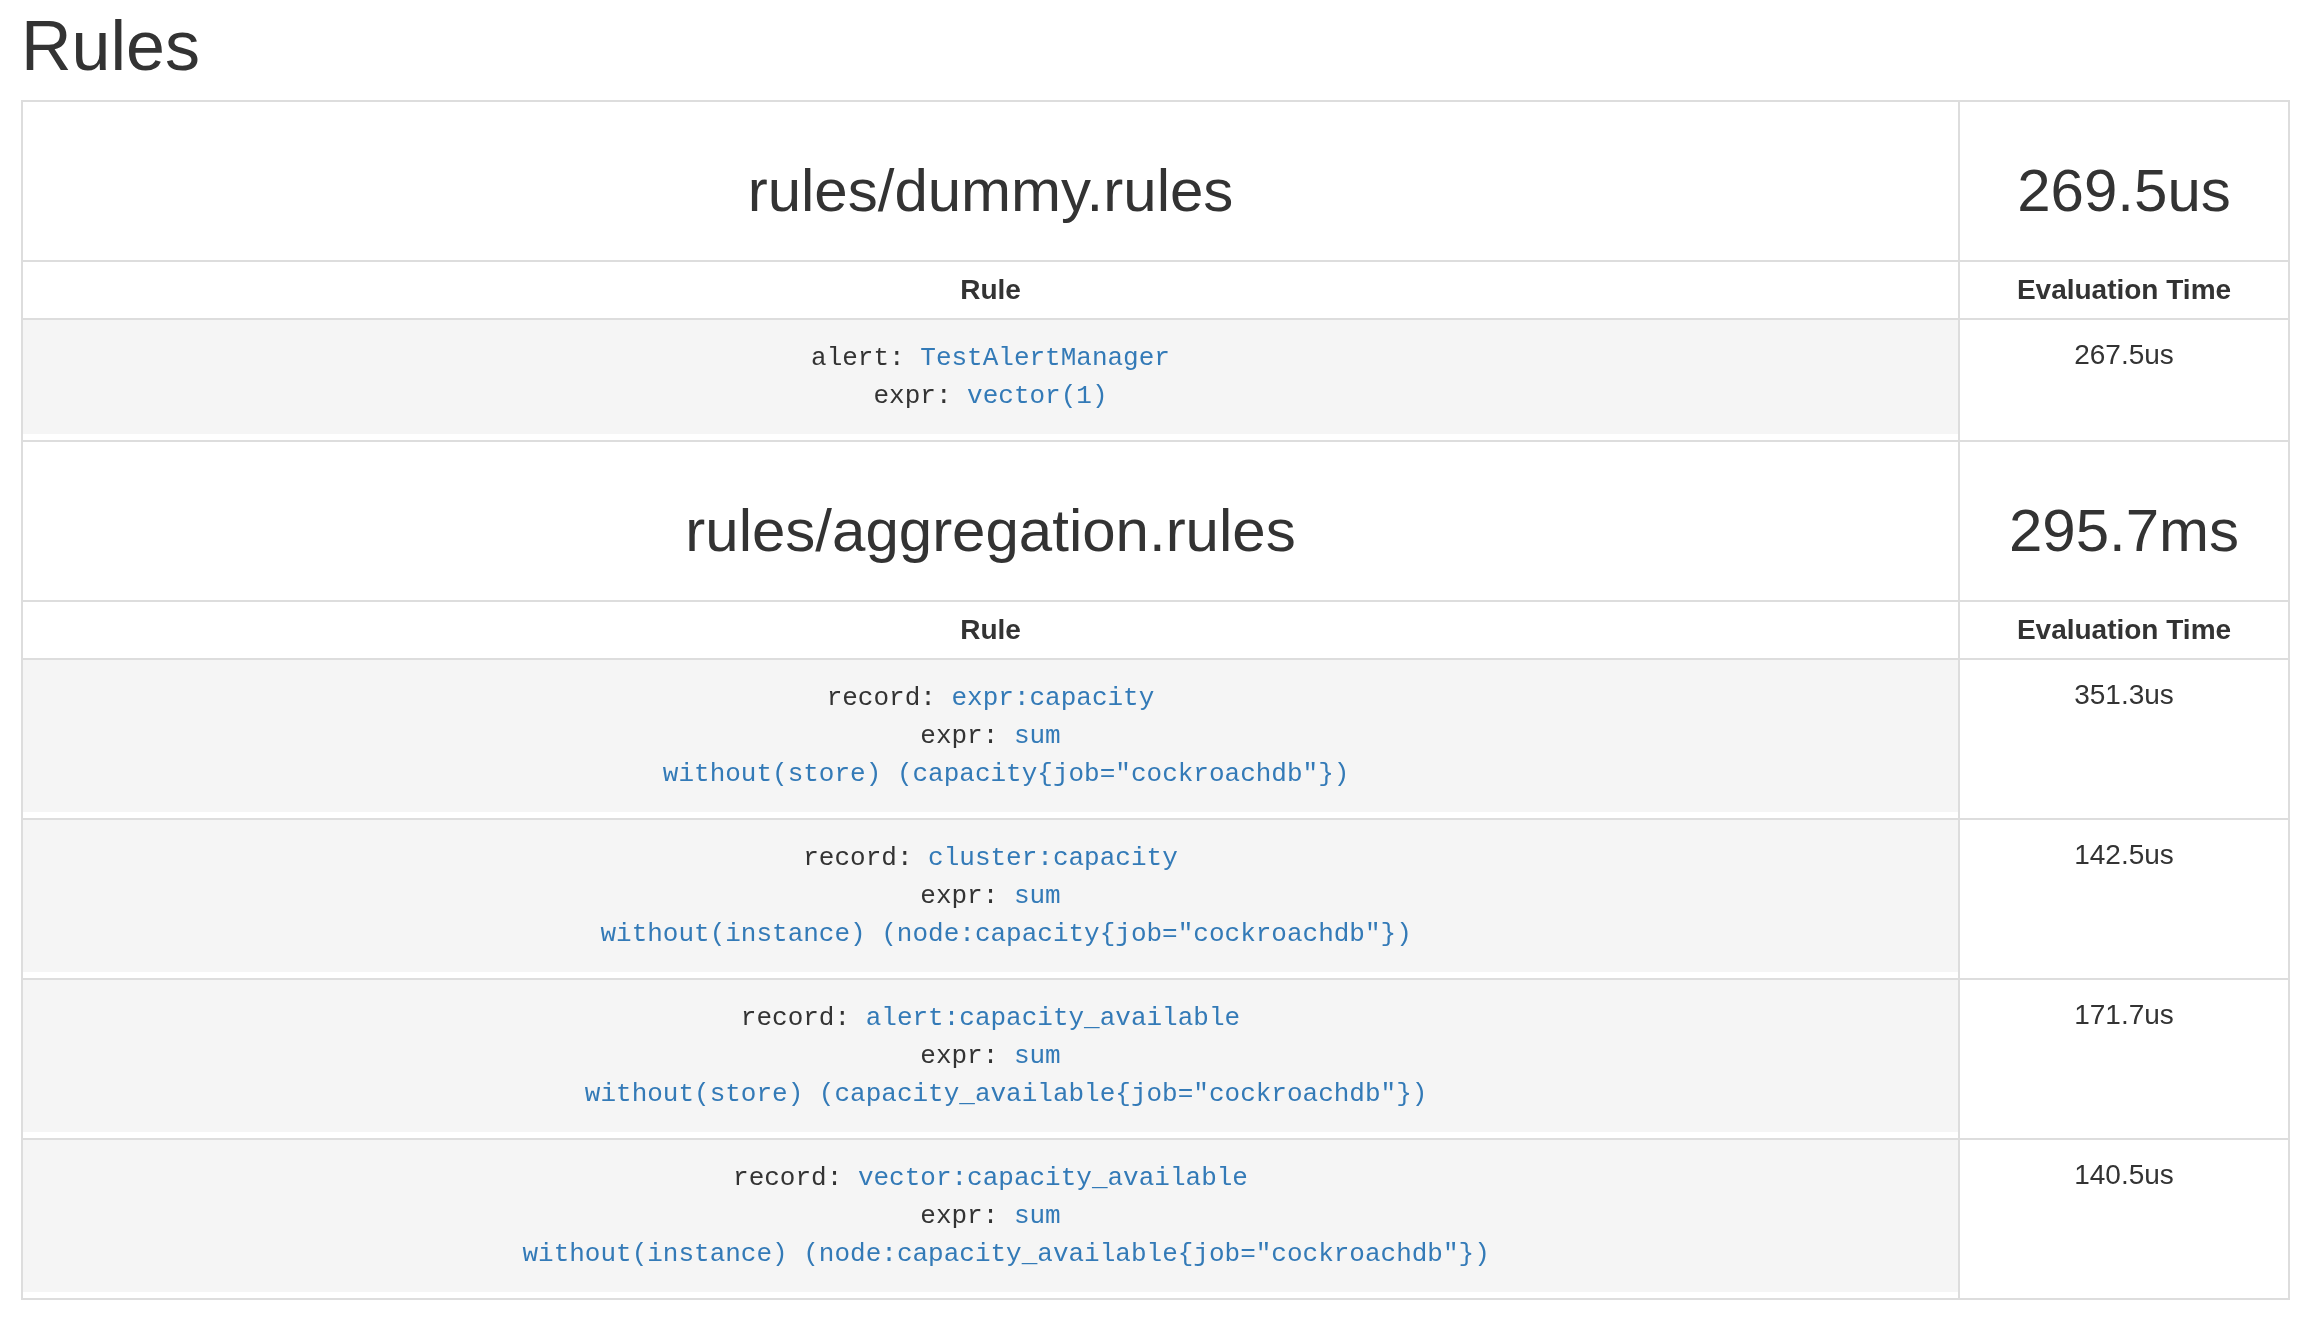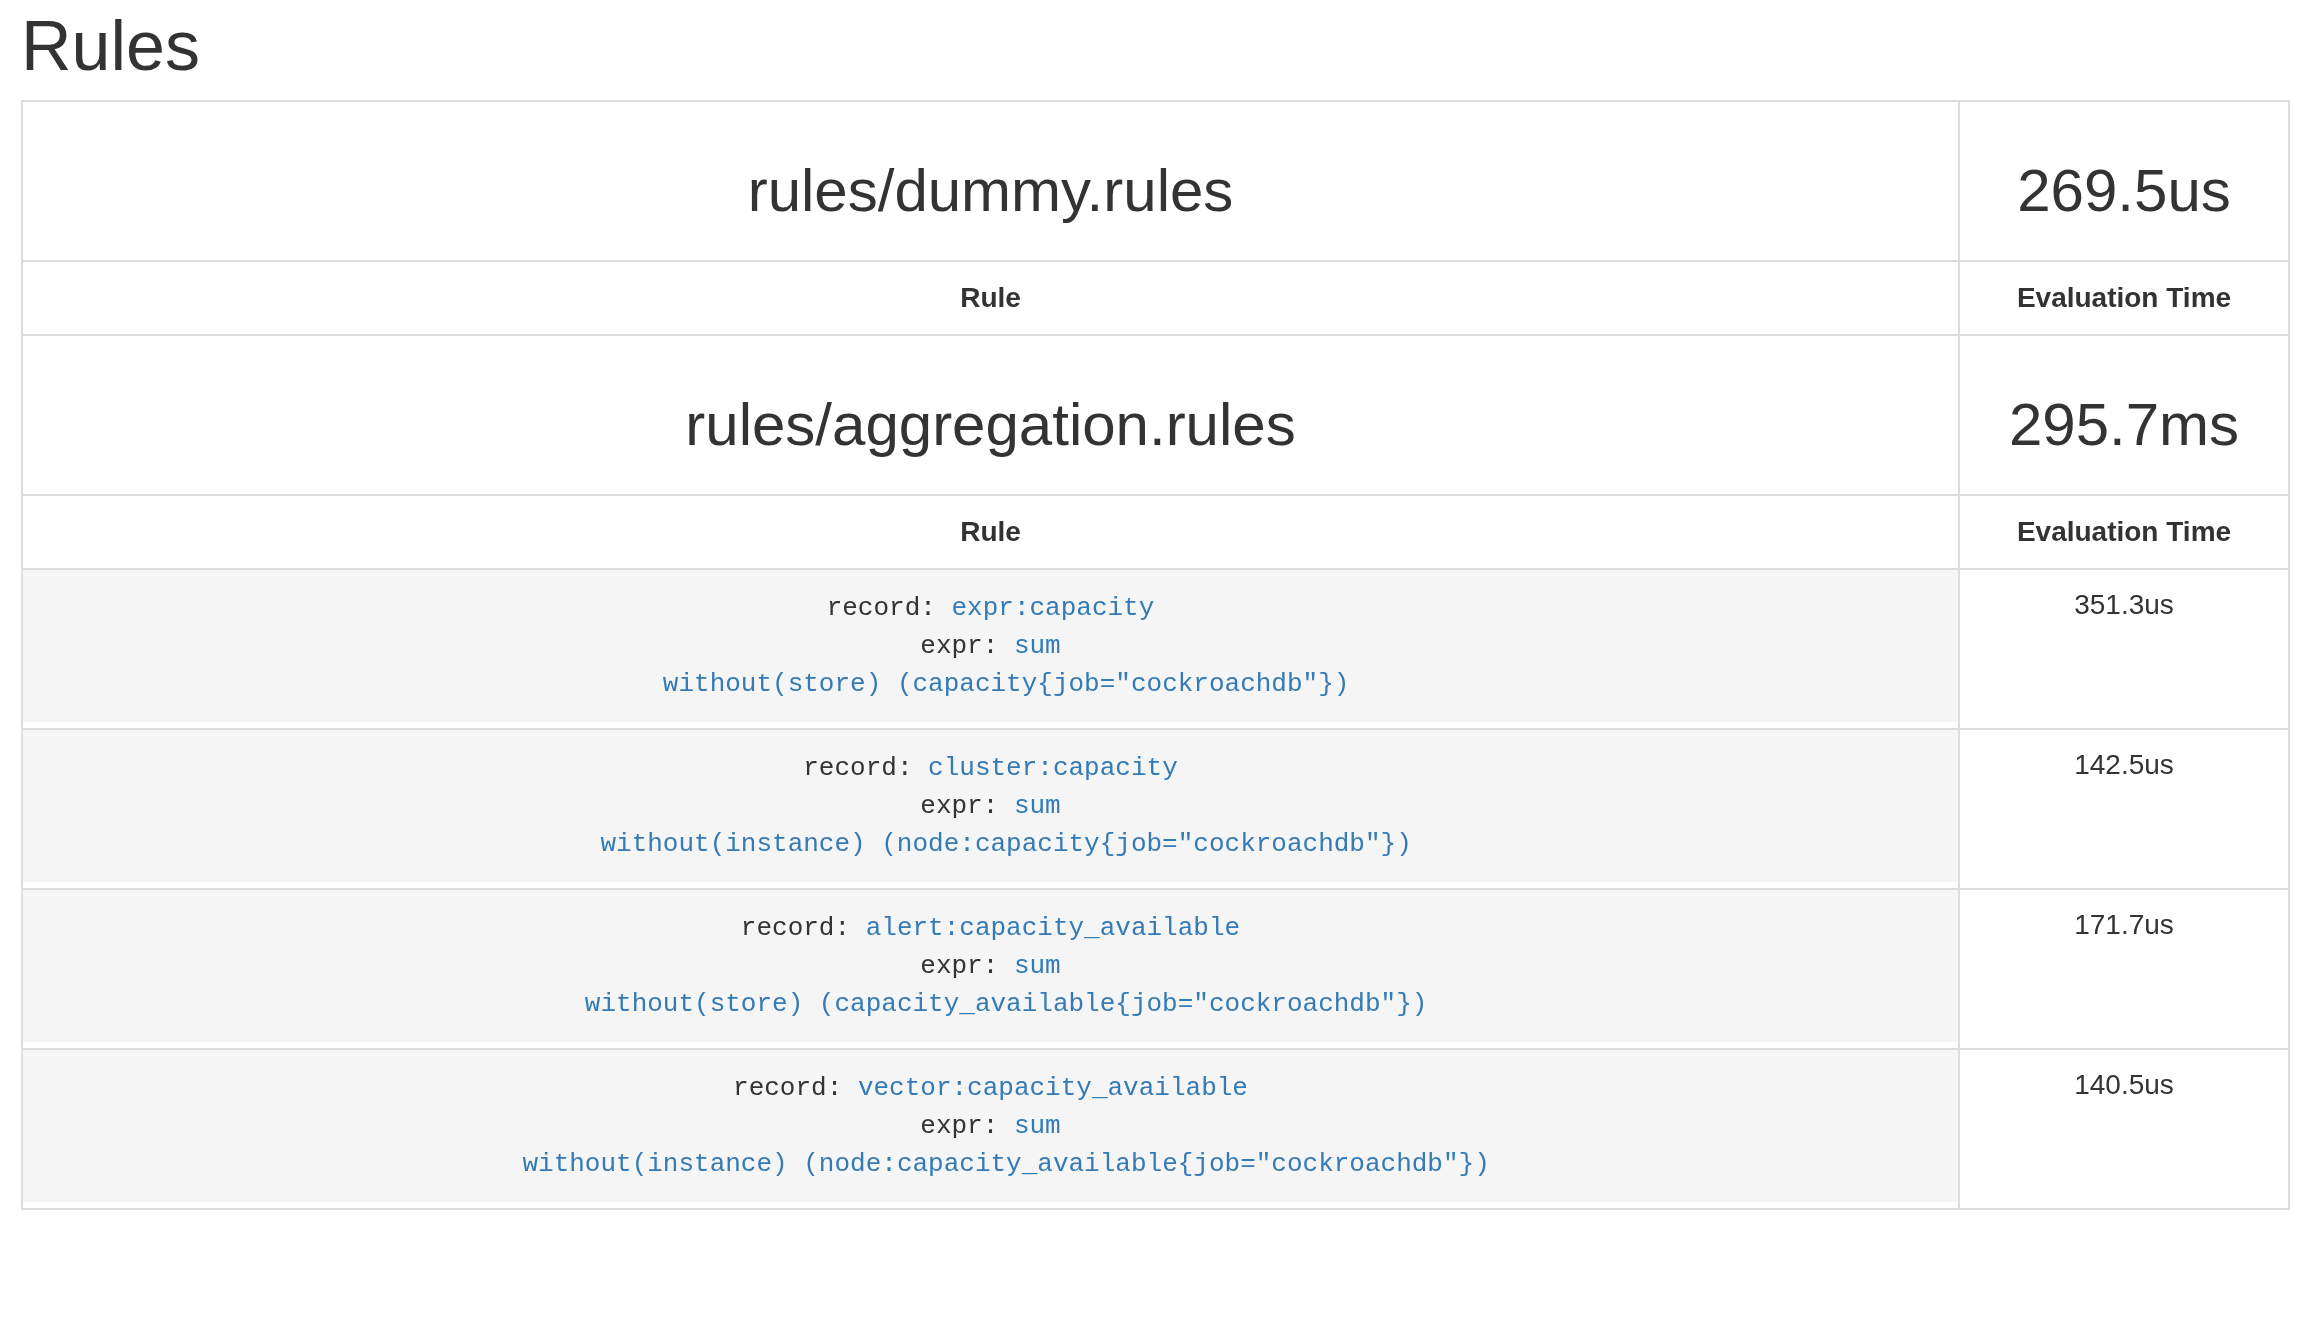--- a/index.html
+++ b/index.html
@@ -49,21 +49,21 @@
     font-size: 60px;
     line-height: 1.1;
     font-weight: 500;
     margin: 40px 0 20px 0;
     color: var(--text);
     white-space: nowrap;
     overflow: hidden;
   }
   
   th.rule-th, th.eval-th {
-    padding: 16px;
+    padding: 8px;
     font-size: 28px;
     line-height: 40px;
     font-weight: bold;
     color: var(--text);
     background: #fff;
     margin-left: 12px;
   }
   
   td.rule-cell { padding: 0; background: #fff; }
   pre.rule-pre {
@@ -109,20 +109,27 @@
     </td>
     <td class="group-time-cell">
       <div class="group-heading">269.5us</div>
     </td>
   </tr>
   <tr class="col-header-row">
     <th class="rule-th">Rule</th>
     <th class="eval-th">Evaluation Time</th>
   </tr>
 
+  <tr class="rule-row">
+    <td class="rule-cell">
+      <pre class="rule-pre"><span class="rule-plain">alert: </span><a class="rule-link">TestAlertManager</a><span class="rule-plain">
+expr: </span><a class="rule-link">vector(1)</a></pre>
+    </td>
+    <td class="eval-cell">267.5us</td>
+  </tr>
 
   <tr class="group-header-row">
     <td class="group-name-cell">
       <div class="group-heading">rules/aggregation.rules</div>
     </td>
     <td class="group-time-cell">
       <div class="group-heading">295.7ms</div>
     </td>
   </tr>
   <tr class="col-header-row">

